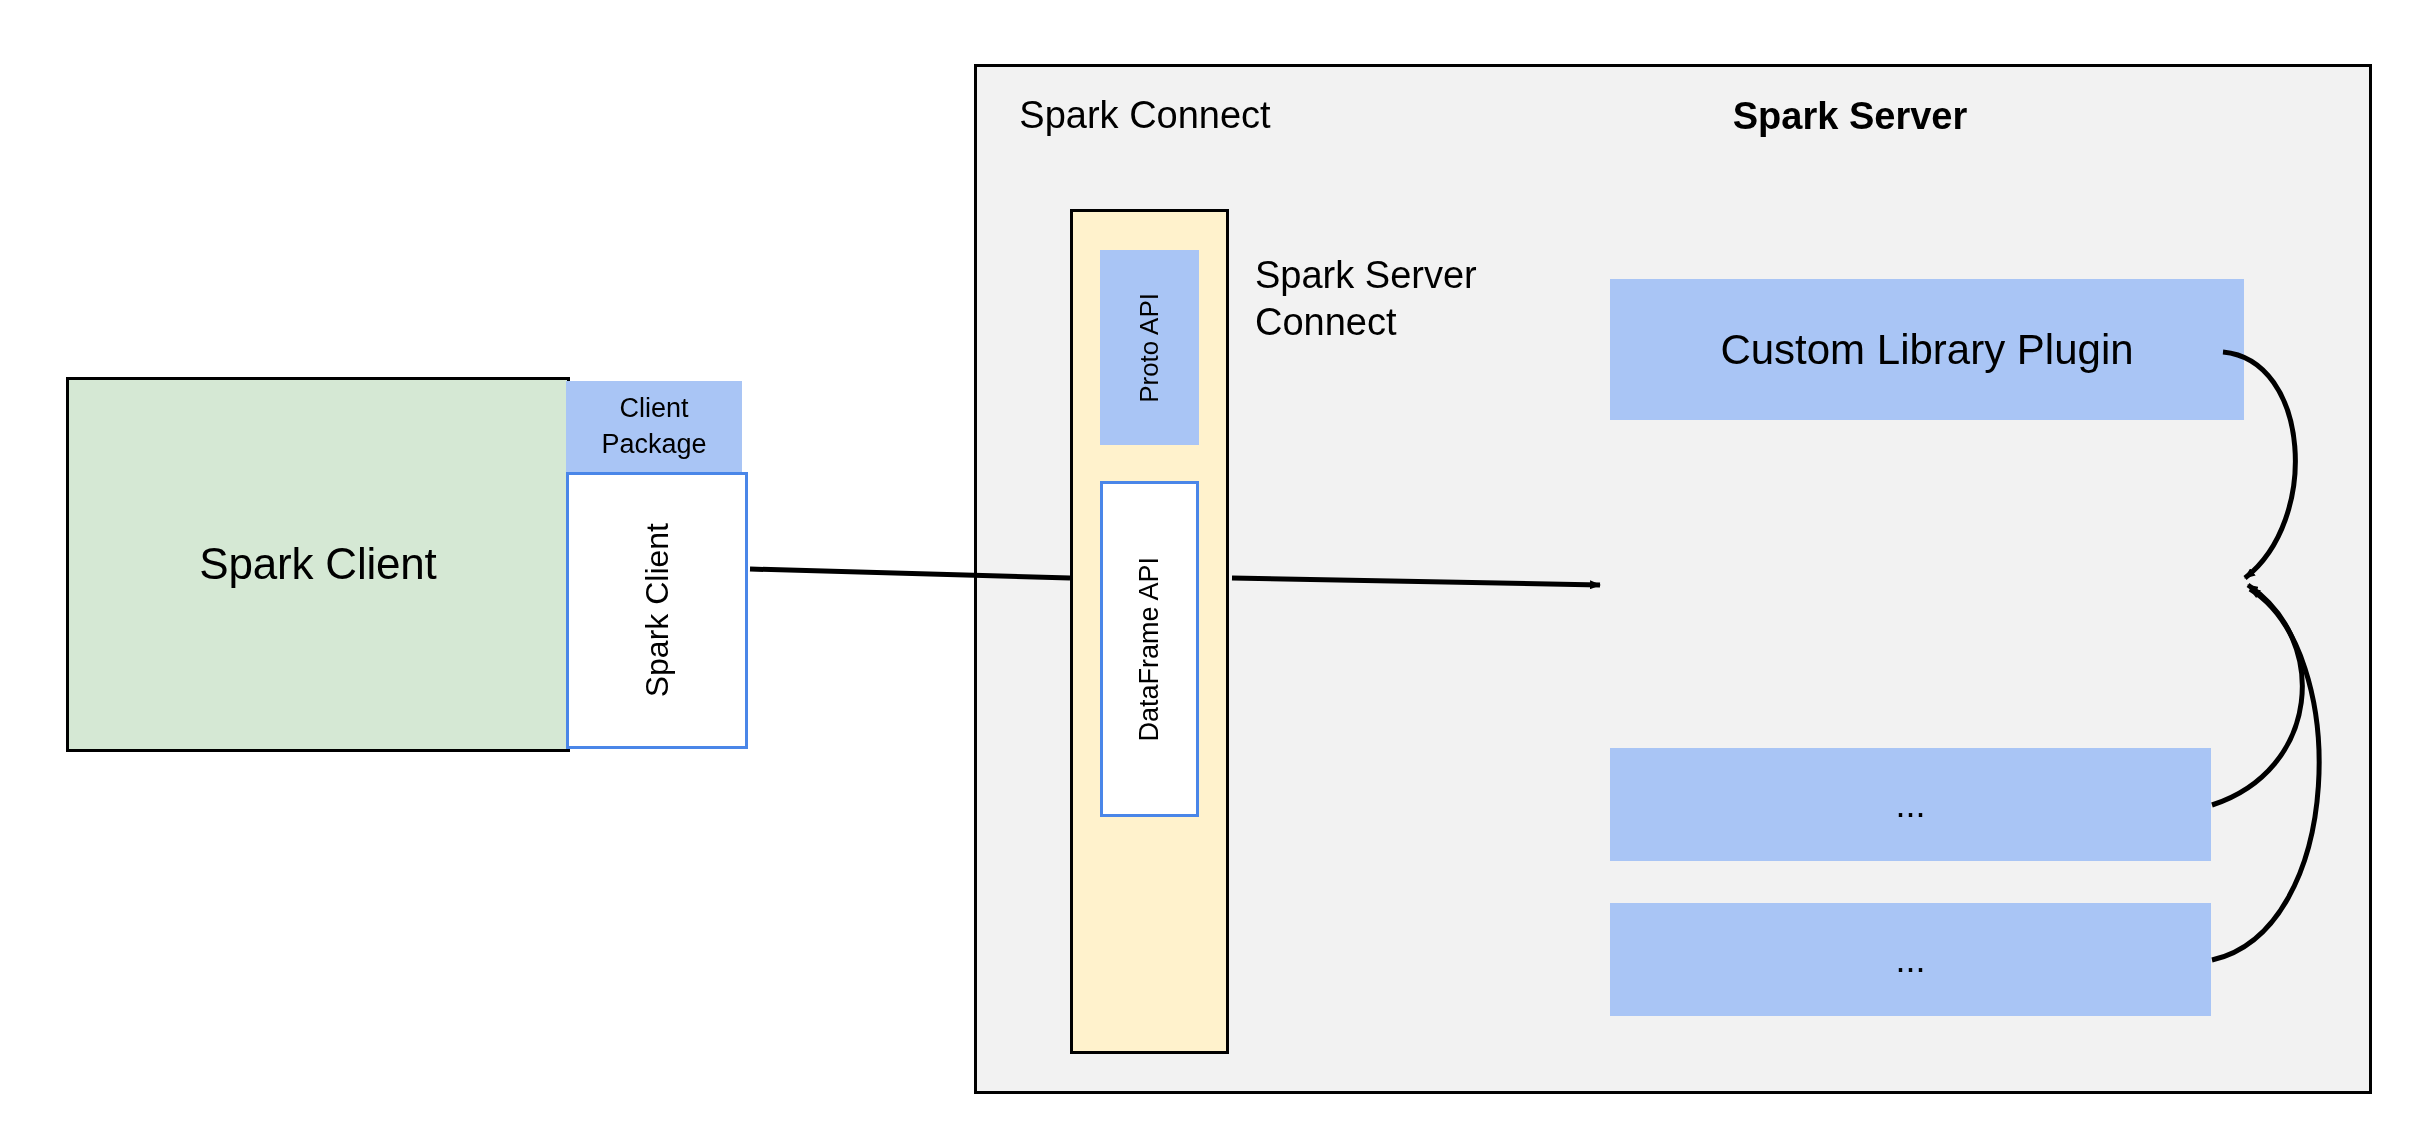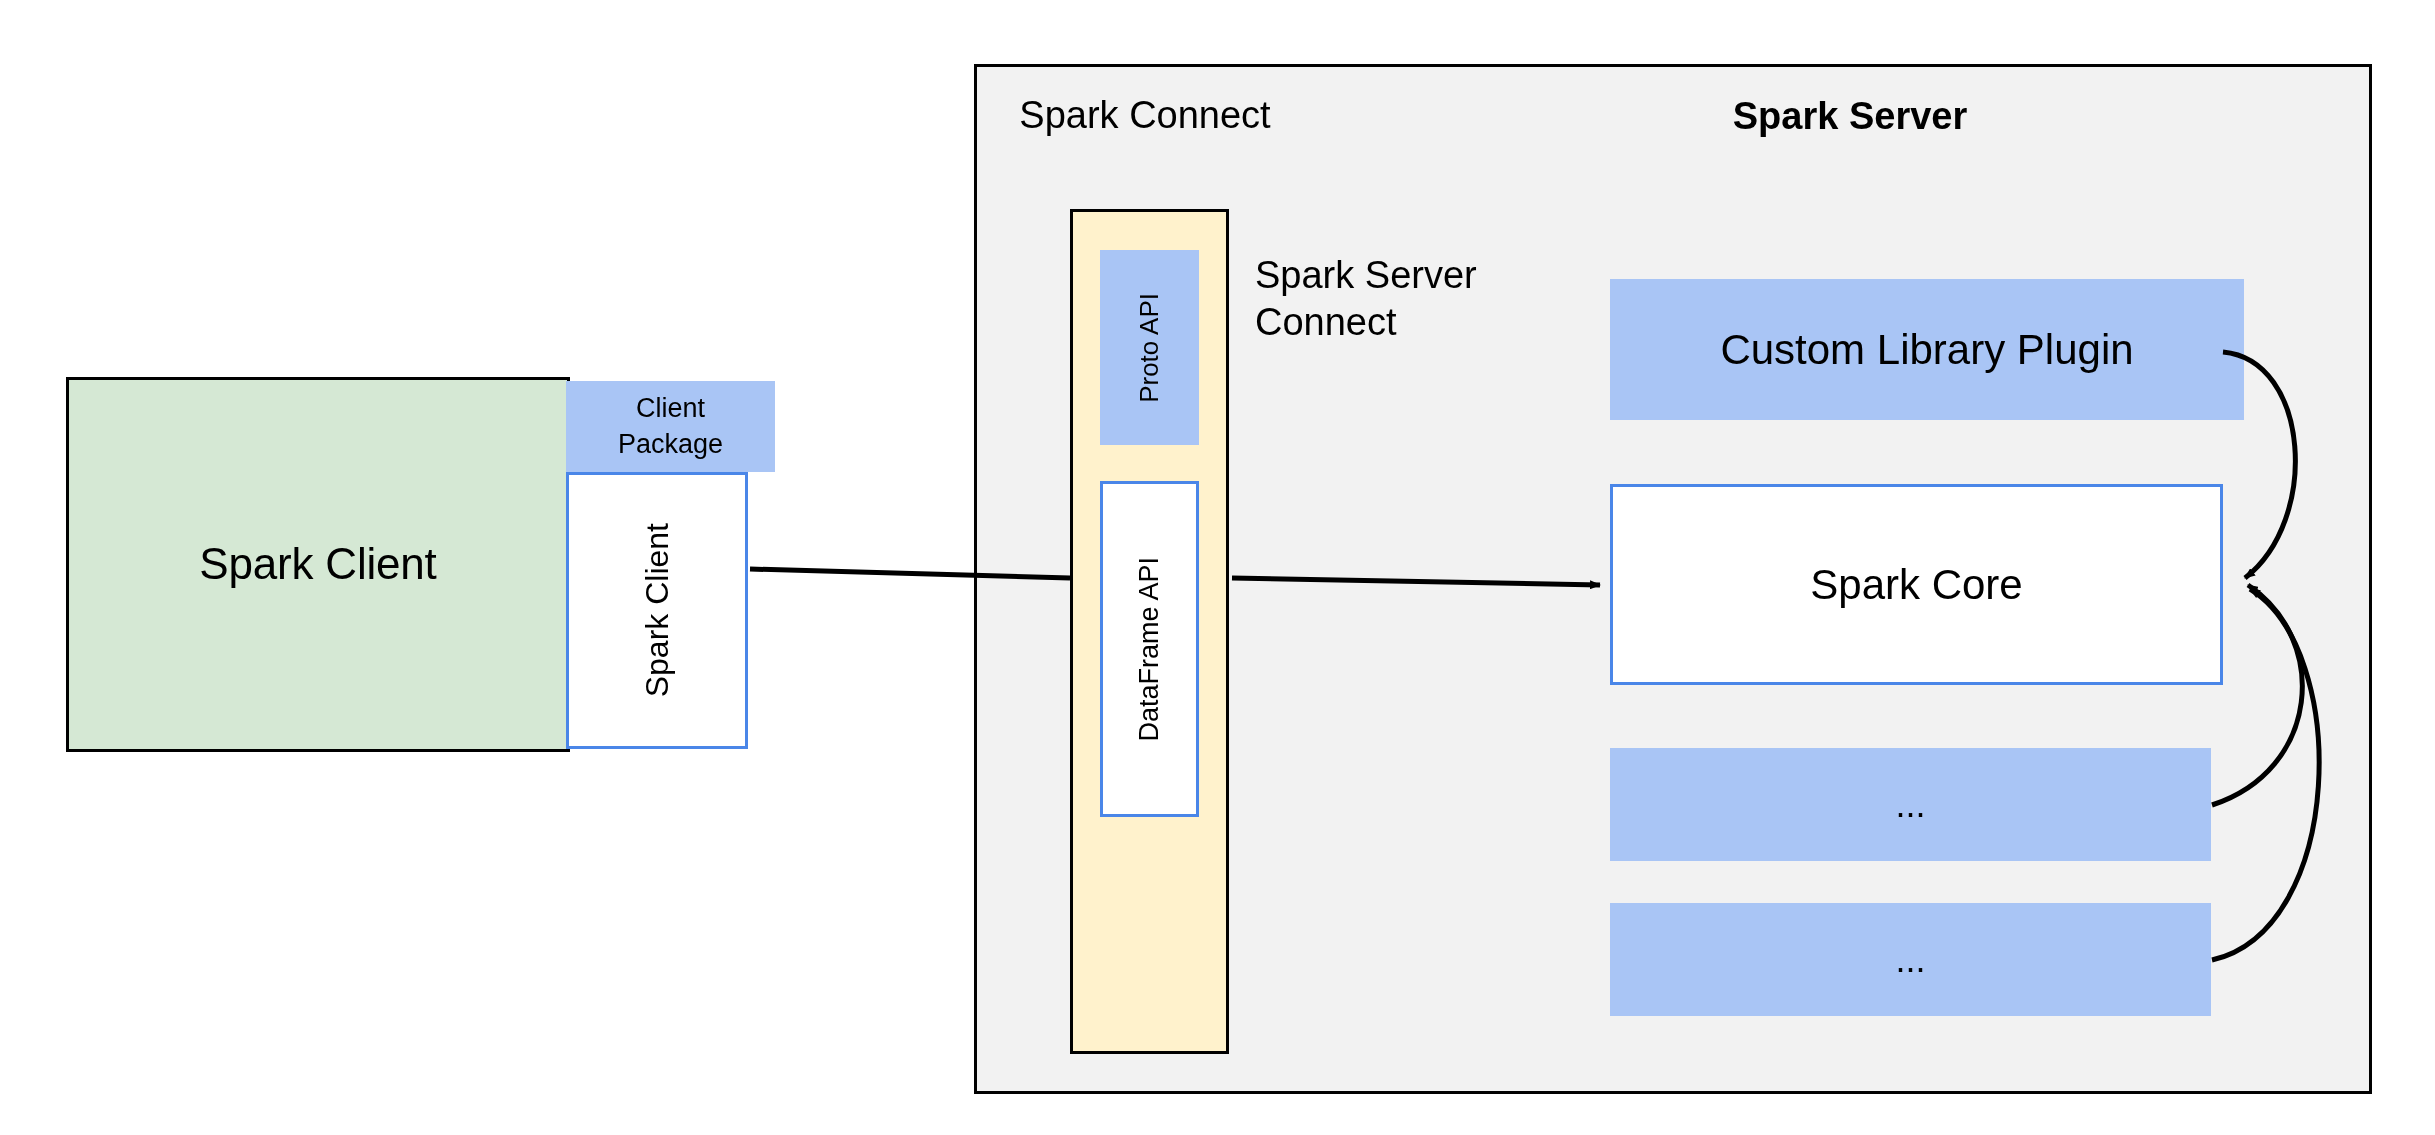--- a/index.html
+++ b/index.html
@@ -33,21 +33,21 @@
   #client-app {
     left: 66px; top: 377px; width: 504px; height: 375px;
     background: #d5e8d4;
     border: 3px solid #000000;
     font-size: 44px;
     line-height: 1.24;
     letter-spacing: -0.2px;
     z-index: 2;
   }
   #client-package {
-    left: 566px; top: 381px; width: 209px; height: 91px;
+    left: 566px; top: 381px; width: 176px; height: 91px;
     background: #a9c5f5;
     border: none;
     font-size: 27px;
     line-height: 1.3;
     z-index: 3;
   }
   #spark-client {
     left: 566px; top: 472px; width: 182px; height: 277px;
     background: #ffffff;
     border: 3px solid #4a86e8;
@@ -175,21 +175,20 @@
   </div>
 
   <div class="box" id="server-library-label">
     <div>
       <div>Spark Server</div>
       <div>Connect</div>
     </div>
   </div>
 
   <div class="box" id="custom-plugin">Custom Library Plugin</div>
-  <div class="box" id="spark-core">Spark Core</div>
   <div class="box" id="ellipsis-1">...</div>
   <div class="box" id="ellipsis-2">...</div>
 
   <div class="box" id="client-app">
     <div>
       <div>Spark Client</div>
     </div>
   </div>
 
   <div class="box" id="client-package">

